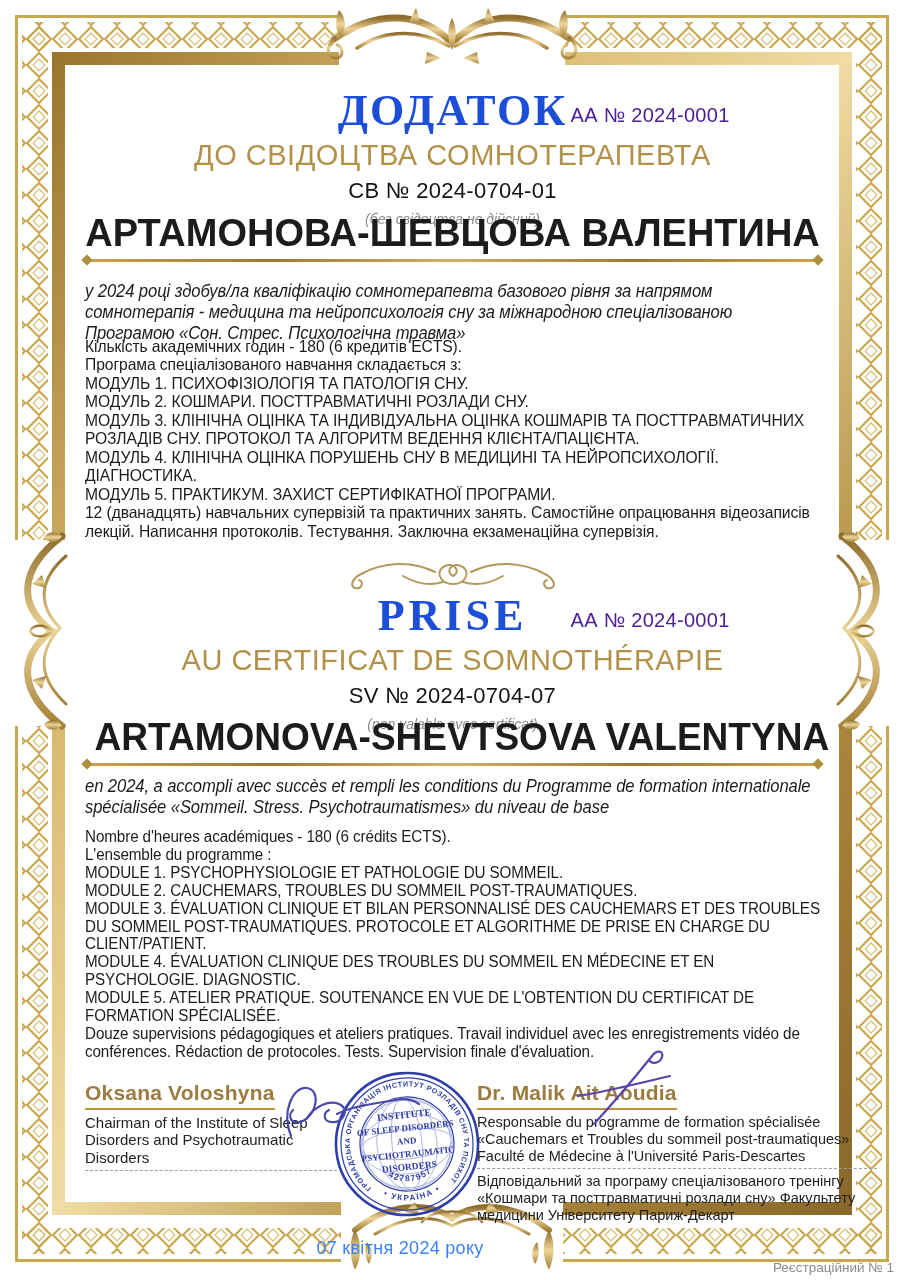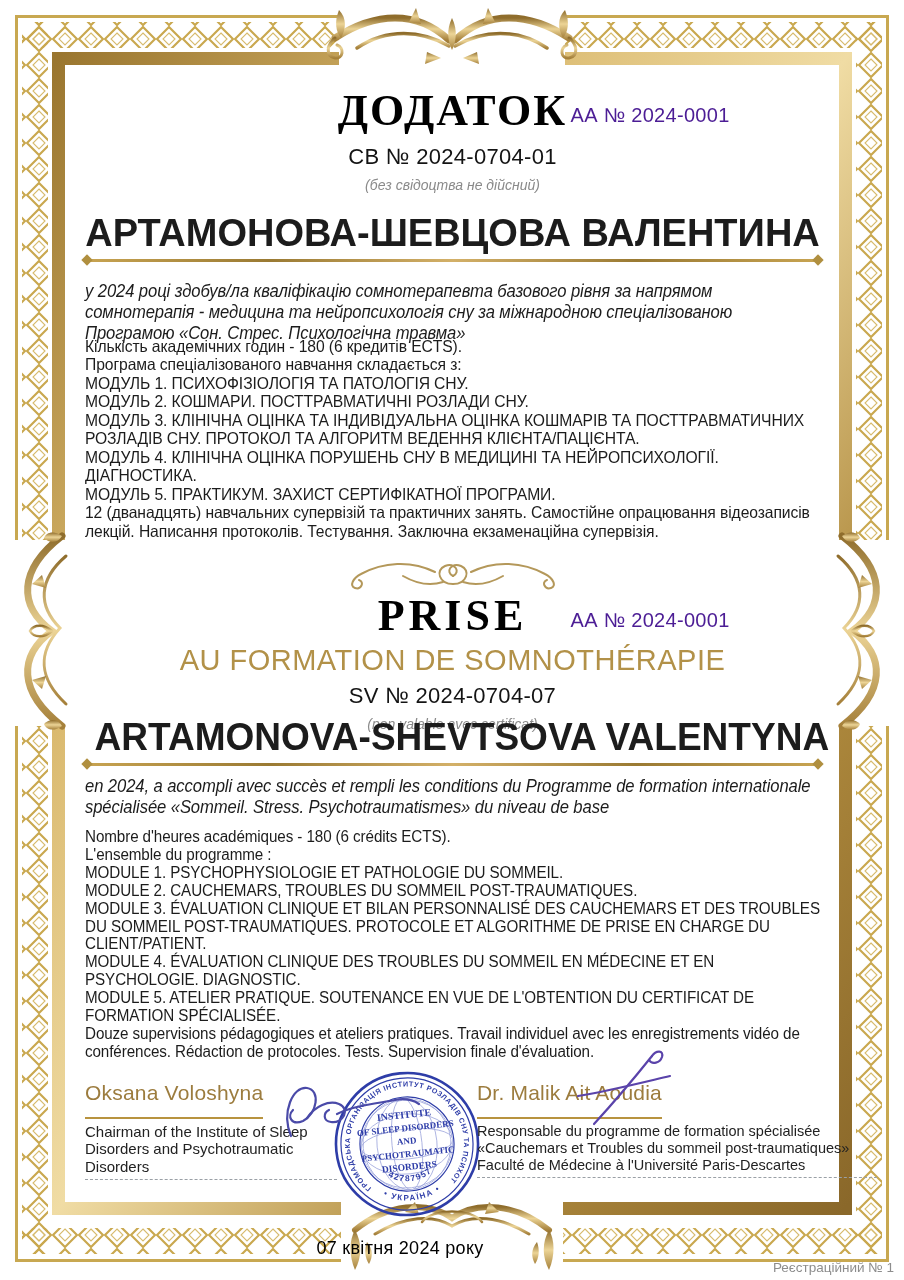--- a/index.html
+++ b/index.html
@@ -6,46 +6,46 @@
   .page{position:relative;width:904px;height:1280px;background:#ffffff;overflow:hidden;
         font-family:"Liberation Sans",sans-serif;color:#1c1c1c;}
   svg{display:block}
   .abs{position:absolute}
   .frame-svg{left:0;top:0;z-index:1}
   .orn{z-index:2}
   .content{position:absolute;left:85px;top:88px;width:735px;z-index:5}
   .sec{position:absolute;left:0;width:735px}
   .center{text-align:center}
   .big-title{font-family:"Liberation Serif",serif;font-weight:700;font-size:44px;
-             letter-spacing:2px;color:#000000;line-height:1.05}
+             letter-spacing:2px;color:#1d4ed8;line-height:1.05}
   .title-row{position:relative;text-align:center;height:50px}
   .series{position:absolute;left:calc(50% + 118px);top:16px;font-size:20px;color:#4c1d95;
           letter-spacing:.3px;white-space:nowrap}
   .subtitle{font-size:29px;color:#b29148;letter-spacing:.5px;margin-top:1px;white-space:nowrap}
   .certnum{font-size:22px;color:#141414;margin-top:6px;letter-spacing:.3px}
   .vnote{font-size:14px;font-style:italic;color:#8a8a8a;margin-top:7px}
   .holder{font-weight:700;font-size:38px;letter-spacing:0;white-space:nowrap;
           display:inline-block;transform-origin:center top;line-height:1.05}
   .rule{height:3px;margin:5px 0 0 0;position:relative;
         background:linear-gradient(90deg,#c8a452,#9a7a33,#d3b068,#9a7a33,#c8a452);}
   .rule::before,.rule::after{content:"";position:absolute;top:-2.5px;width:8px;height:8px;
         background:#b08f3f;transform:rotate(45deg)}
   .rule::before{left:-2px}.rule::after{right:-2px}
   .qual{font-style:italic;font-size:17.5px;line-height:1.2;letter-spacing:-.1px}
   .narrow{width:105.3%;transform:scaleX(.95);transform-origin:0 0}
   .prog{font-size:16.5px;line-height:1.12;letter-spacing:-.1px}
   .prog .pl{margin:0}
   .sig-zone{position:absolute;left:0;top:985px;width:735px;height:150px}
   .sig-col{position:absolute;top:8px}
-  .sig-name{font-weight:400;font-size:21px;color:#9c7c3e;display:inline-block;
-            border-bottom:2.5px solid #b8933f;padding-bottom:12px;letter-spacing:.2px}
+  .sig-name{font-weight:700;font-size:21px;color:#9c7c3e;display:inline-block;
+            border-bottom:2.5px solid #b8933f;padding-bottom:3px;letter-spacing:.2px}
   .sig-title{font-size:15px;line-height:1.16;margin-top:4px;color:#222}
   .dashed{border:0;border-top:1.6px dashed #9aa0a6;margin:4px 0 3px 0}
   .date-line{position:absolute;left:0;top:1238px;width:800px;text-align:center;
-             font-size:18px;color:#000000;z-index:6;letter-spacing:.3px}
+             font-size:18px;color:#3b82f6;z-index:6;letter-spacing:.3px}
   .regnote{position:absolute;right:10px;top:1260px;font-size:13.5px;
            color:#8d8d8d;z-index:6}
   .stamp{left:331px;top:1068px;z-index:4}
   .sig-ink{z-index:7}
 </style>
 </head>
 <body>
 
 <div class="page">
 
@@ -201,20 +201,21 @@
     </g>
   </svg>
 
   <div class="content">
 
     <div class="sec center" style="top:0">
       <div class="title-row">
         <span class="big-title">ДОДАТОК</span>
         <span class="series">АА № 2024-0001</span>
       </div>
+      <div class="subtitle">ДО СВІДОЦТВА СОМНОТЕРАПЕВТА</div>
       <div class="certnum">СВ № 2024-0704-01</div>
       <div class="vnote">(без свідоцтва не дійсний)</div>
     </div>
 
     <div class="sec center" style="top:126px">
       <span class="holder fitline" style="transform: scaleX(1);">АРТАМОНОВА-ШЕВЦОВА ВАЛЕНТИНА</span>
       <div class="rule"></div>
     </div>
 
     <div class="sec" style="top:193px">
@@ -243,21 +244,21 @@
         <path d="M60,22 C74,30 88,32 100,28"></path>
         <path d="M160,22 C146,30 132,32 120,28"></path>
       </g>
     </svg>
 
     <div class="sec center" style="top:505px">
       <div class="title-row">
         <span class="big-title" style="letter-spacing:4px">PRISE</span>
         <span class="series">АА № 2024-0001</span>
       </div>
-      <div class="subtitle">AU FORMATION DE SOMNOTHÉRAPIE</div>
+      <div class="subtitle">AU CERTIFICAT DE SOMNOTHÉRAPIE</div>
       <div class="certnum">SV № 2024-0704-07</div>
       <div class="vnote">(non valable avec certificat)</div>
     </div>
 
     <div class="sec center" style="top:630px">
       <span class="holder fitline" style="transform: scaleX(0.974801);">ARTAMONOVA-SHEVTSOVA VALENTYNA</span>
       <div class="rule"></div>
     </div>
 
     <div class="sec" style="top:688px">
@@ -280,20 +281,21 @@
     <div class="sig-zone">
       <div class="sig-col" style="left:0;width:252px">
         <span class="sig-name">Oksana Voloshyna</span>
         <div class="sig-title">Chairman of the Institute of Sleep Disorders and Psychotraumatic Disorders</div>
         <hr class="dashed">
       </div>
       <div class="sig-col" style="left:392px;width:400px">
         <span class="sig-name">Dr. Malik Ait Aoudia</span>
         <div class="sig-title" style="font-size:14.5px">Responsable du programme de formation spécialisée «Cauchemars et Troubles du sommeil post-traumatiques» Faculté de Médecine à l'Université Paris-Descartes</div>
         <hr class="dashed">
+        <div class="sig-title" style="font-size:14.5px">Відповідальний за програму спеціалізованого тренінгу «Кошмари та посттравматичні розлади сну» Факультету медицини Університету Париж-Декарт</div>
       </div>
     </div>
   </div>
 
   <div class="date-line">07 квітня 2024 року</div>
   <div class="regnote">Реєстраційний № 1</div>
 
 </div>
 
 </body></html>

